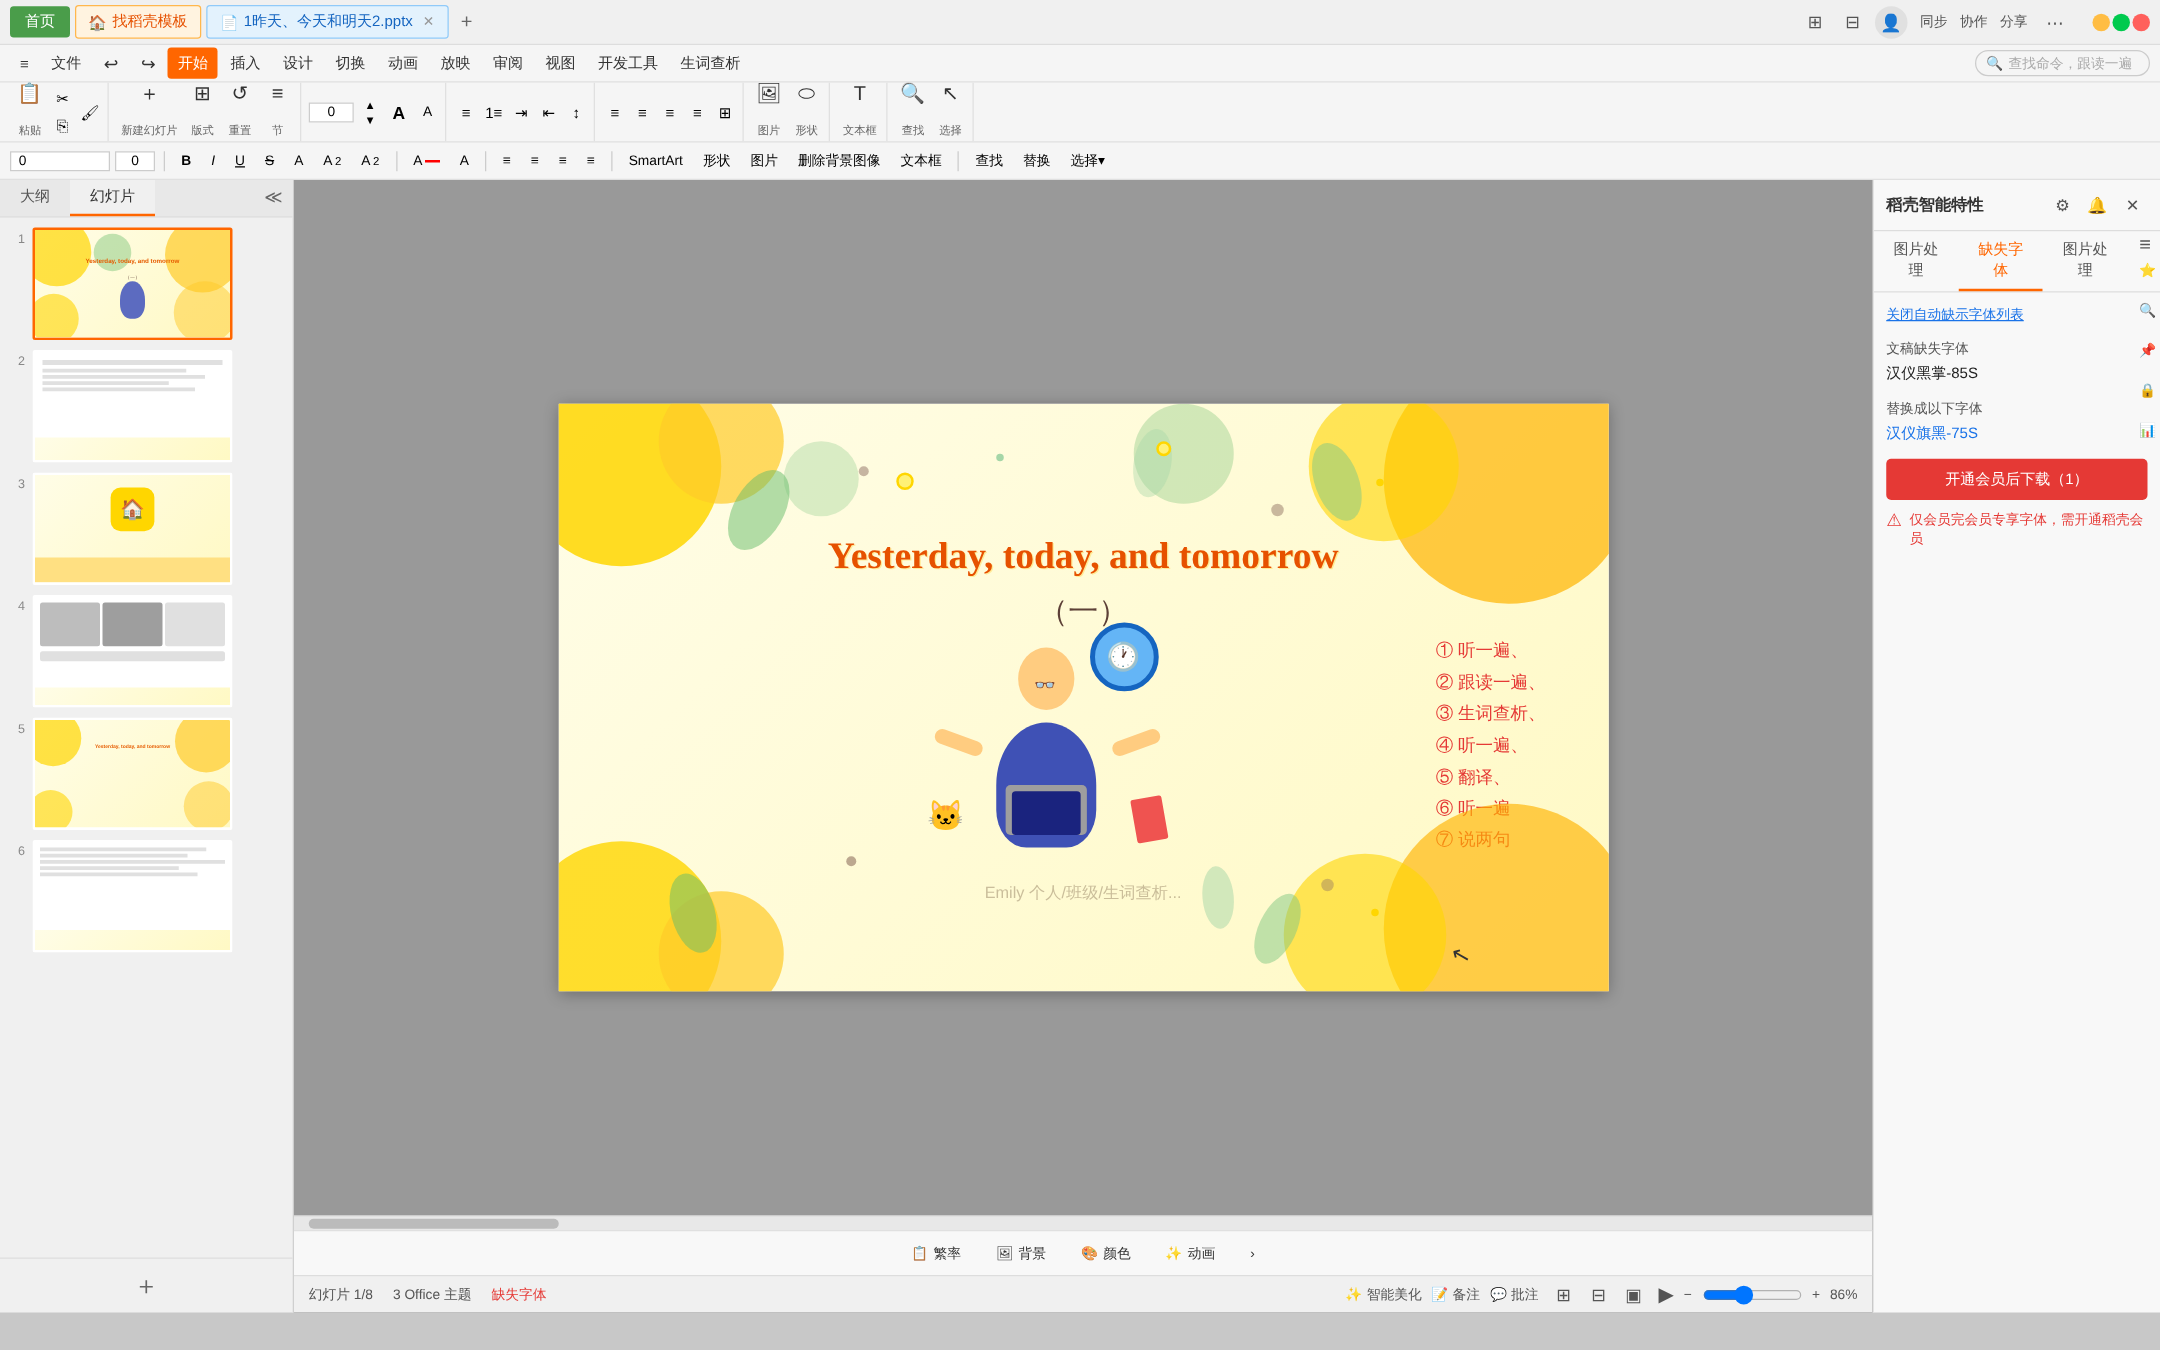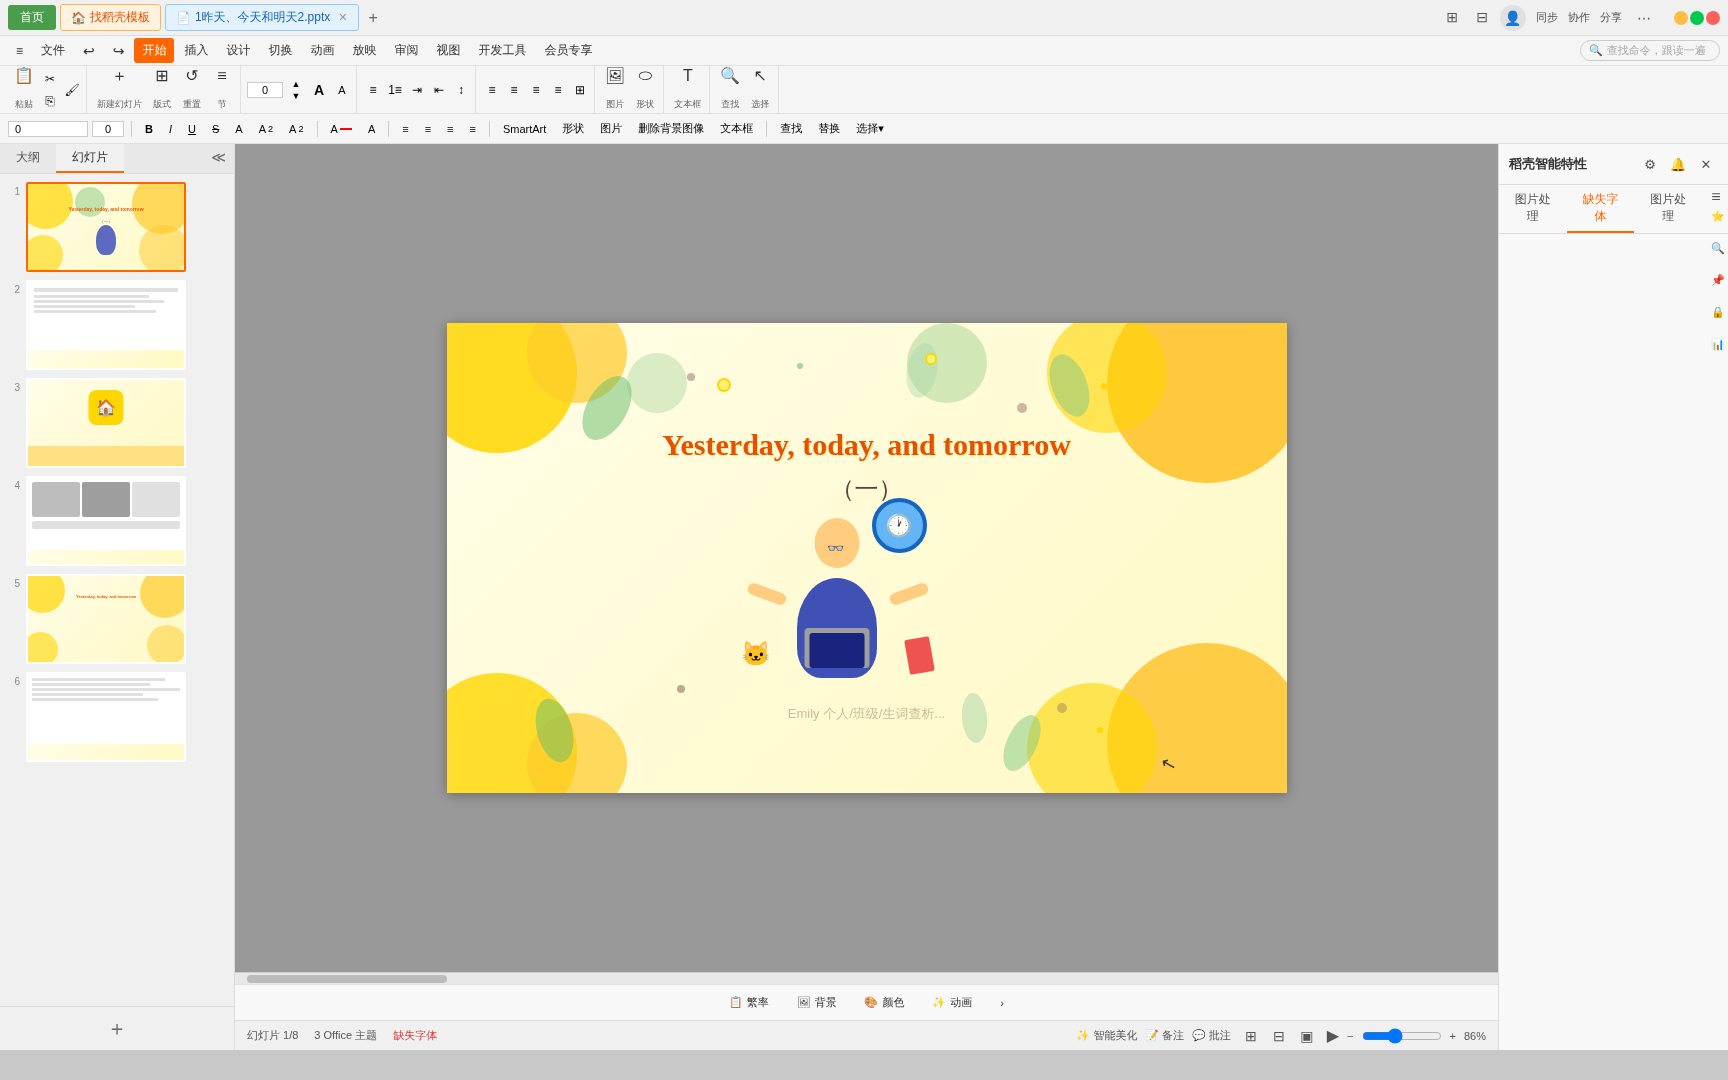--- a/index.html
+++ b/index.html
@@ -135,21 +135,21 @@
   <div class="menu-item" style="font-size:14px;">↪</div>
   <div class="menu-item active">开始</div>
   <div class="menu-item">插入</div>
   <div class="menu-item">设计</div>
   <div class="menu-item">切换</div>
   <div class="menu-item">动画</div>
   <div class="menu-item">放映</div>
   <div class="menu-item">审阅</div>
   <div class="menu-item">视图</div>
   <div class="menu-item">开发工具</div>
-  <div class="menu-item">会员专享</div>
+  <div class="menu-item">生词查析</div>
   <div class="menu-right">
     <div class="search-box">
       <span>🔍</span>
       <span style="color:#aaa;font-size:11px;">查找命令，跟读一遍</span>
     </div>
   </div>
 </div>
 
 <div id="toolbar">
 
@@ -421,20 +421,29 @@
           <div style="position:absolute;top:100px;right:8px;width:40px;height:12px;background:#ffcc80;border-radius:6px;transform:rotate(-20deg);"></div>
 
           <div style="position:absolute;bottom:30px;left:50%;transform:translateX(-50%);width:65px;height:40px;background:#9e9e9e;border-radius:4px;"></div>
           <div style="position:absolute;bottom:30px;left:50%;transform:translateX(-50%);width:55px;height:35px;background:#1a237e;border-radius:3px;margin-left:-0px;"></div>
 
           <div style="position:absolute;bottom:30px;left:5px;font-size:24px;">🐱</div>
 
           <div style="position:absolute;bottom:25px;right:5px;width:25px;height:35px;background:#ef5350;border-radius:2px;transform:rotate(-10deg);"></div>
         </div>
 
+        <div style="position:absolute;top:185px;right:50px;font-size:14px;color:#e53935;line-height:1.8;">
+          <div>① 听一遍、</div>
+          <div>② 跟读一遍、</div>
+          <div>③ 生词查析、</div>
+          <div>④ 听一遍、</div>
+          <div>⑤ 翻译、</div>
+          <div>⑥ 听一遍</div>
+          <div>⑦ 说两句</div>
+        </div>
 
         <div style="position:absolute;bottom:-40px;left:-30px;width:160px;height:160px;background:#ffd600;border-radius:50%;opacity:0.8;"></div>
         <div style="position:absolute;bottom:-20px;left:80px;width:100px;height:100px;background:#ffca28;border-radius:50%;opacity:0.7;"></div>
         <div style="position:absolute;bottom:-50px;right:-20px;width:200px;height:200px;background:#ffb300;border-radius:50%;opacity:0.65;"></div>
         <div style="position:absolute;bottom:-20px;right:130px;width:130px;height:130px;background:#ffd600;border-radius:50%;opacity:0.6;"></div>
 
         <div style="position:absolute;bottom:30px;left:90px;width:35px;height:65px;background:#66bb6a;border-radius:50%;transform:rotate(-15deg);opacity:0.5;"></div>
         <div style="position:absolute;bottom:20px;right:250px;width:30px;height:60px;background:#81c784;border-radius:50%;transform:rotate(25deg);opacity:0.5;"></div>
         <div style="position:absolute;bottom:50px;right:300px;width:25px;height:50px;background:#a5d6a7;border-radius:50%;transform:rotate(-5deg);opacity:0.5;"></div>
 
@@ -521,15 +530,37 @@
     </div>
 
     <div style="position:absolute;right:0;top:200px;width:20px;display:flex;flex-direction:column;gap:8px;align-items:center;padding:4px 0;">
       <div class="icon-box" style="font-size:11px;">⭐</div>
       <div class="icon-box" style="font-size:11px;">🔍</div>
       <div class="icon-box" style="font-size:11px;">📌</div>
       <div class="icon-box" style="font-size:11px;">🔒</div>
       <div class="icon-box" style="font-size:11px;">📊</div>
     </div>
 
+    <div class="rp-content">
+      <div class="rp-section">
+        <div class="rp-link">关闭自动缺示字体列表</div>
+      </div>
+
+      <div class="rp-section">
+        <div class="rp-label">文稿缺失字体</div>
+        <div class="rp-value">汉仪黑掌-85S</div>
+      </div>
+
+      <div class="rp-section">
+        <div class="rp-label">替换成以下字体</div>
+        <div class="rp-replace">汉仪旗黑-75S</div>
+      </div>
+
+      <div class="rp-member-btn">开通会员后下载（1）</div>
+
+      <div class="rp-warning">
+        <span style="color:#e53935;font-size:14px;">⚠</span>
+        <span>仅会员完会员专享字体，需开通稻壳会员</span>
+      </div>
+    </div>
   </div>
 
 </div>
 
 </body></html>

